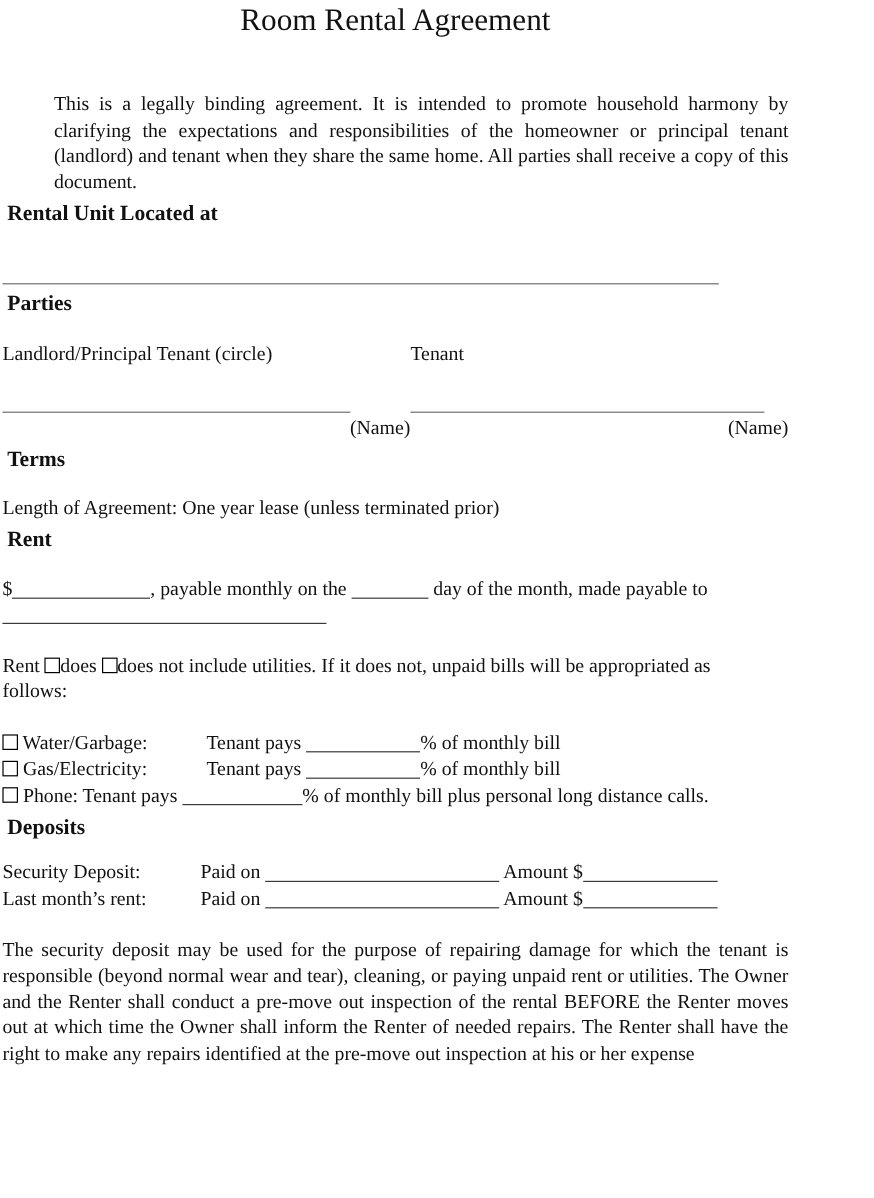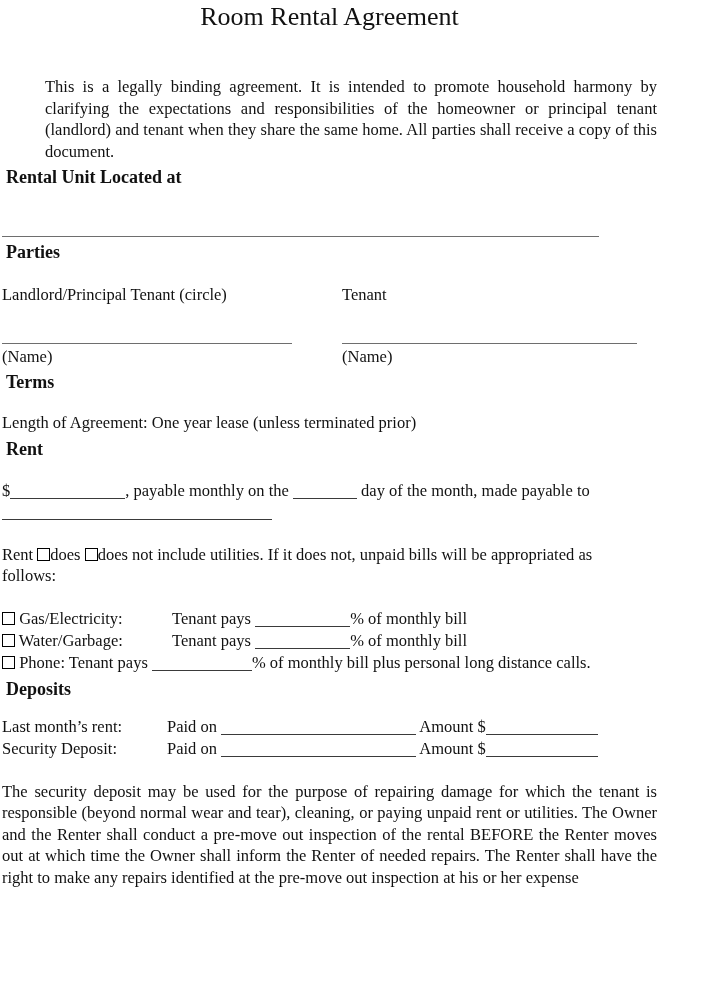--- a/index.html
+++ b/index.html
@@ -30,21 +30,21 @@
   }
   p { margin: 0; font-size: 16.5px; line-height: 21.5px; }
   .justify { text-align: justify; }
   .mt-intro   { margin-top: 44px; margin-left: 43px; }
   .mt-rental  { margin-top: 23px; }
   .mt-addrline{ margin-top: 47px; }
   .mt-addrlbl { margin-top: 3px;  }
   .mt-parties { margin-top: 36px; }
   .mt-plabels { margin-top: 20px; }
   .mt-nlines  { margin-top: 37px; }
-  .mt-ncaps   { margin-top: 2px;  }
+  .mt-ncaps   { margin-top: 2px; text-align: right;  }
   .mt-terms   { margin-top: 24px; }
   .mt-length  { margin-top: 18px; }
   .mt-rent    { margin-top: 23px; }
   .mt-rentp   { margin-top: 19px; }
   .mt-utilsent{ margin-top: 21px; }
   .mt-utilrows{ margin-top: 21px; }
   .mt-deposits{ margin-top: 22px; }
   .mt-deprows { margin-top: 15px; }
   .mt-secpara { margin-top: 21px; }
 
@@ -111,27 +111,27 @@
 
   <p class="mt-length">Length of Agreement: One year lease (unless terminated prior)</p>
 
   <h2 class="sec-heading mt-rent">Rent</h2>
 
   <p class="mt-rentp"><span>$</span><span class="blank" style="width:115px;"></span><span>, payable monthly on the</span> <span class="blank" style="width:64px;"></span> <span>day of the month, made payable to</span><br><span class="blank" style="width:270px;"></span></p>
 
   <p class="mt-utilsent"><span>Rent</span> <span class="checkbox"></span><span>does</span> <span class="checkbox"></span><span>does not</span> <span>include utilities. If it does not, unpaid bills will be appropriated as</span><br><span>follows:</span></p>
 
   <div class="mt-utilrows">
+    <p class="util-row"><span class="util-label"><span class="checkbox"></span> <span>Water/Garbage:</span></span><span>Tenant pays</span> <span class="blank" style="width:95px;"></span><span>% of monthly bill</span></p>
     <p class="util-row"><span class="util-label"><span class="checkbox"></span> <span>Gas/Electricity:</span></span><span>Tenant pays</span> <span class="blank" style="width:95px;"></span><span>% of monthly bill</span></p>
-    <p class="util-row"><span class="util-label"><span class="checkbox"></span> <span>Water/Garbage:</span></span><span>Tenant pays</span> <span class="blank" style="width:95px;"></span><span>% of monthly bill</span></p>
     <p class="util-row"><span class="checkbox"></span> <span>Phone: Tenant pays</span> <span class="blank" style="width:100px;"></span><span>% of monthly bill plus personal long distance calls.</span></p>
   </div>
 
   <h2 class="sec-heading mt-deposits">Deposits</h2>
 
   <div class="mt-deprows">
+    <p class="dep-row"><span class="dep-label">Security Deposit:</span><span>Paid on</span> <span class="blank" style="width:195px;"></span> <span>Amount $</span><span class="blank" style="width:112px;"></span></p>
     <p class="dep-row"><span class="dep-label">Last month’s rent:</span><span>Paid on</span> <span class="blank" style="width:195px;"></span> <span>Amount $</span><span class="blank" style="width:112px;"></span></p>
-    <p class="dep-row"><span class="dep-label">Security Deposit:</span><span>Paid on</span> <span class="blank" style="width:195px;"></span> <span>Amount $</span><span class="blank" style="width:112px;"></span></p>
   </div>
 
   <p class="justify mt-secpara">The security deposit may be used for the purpose of repairing damage for which the tenant is responsible (beyond normal wear and tear), cleaning, or paying unpaid rent or utilities. The Owner and the Renter shall conduct a pre-move out inspection of the rental BEFORE the Renter moves out at which time the Owner shall inform the Renter of needed repairs. The Renter shall have the right to make any repairs identified at the pre-move out inspection at his or her expense</p>
 
 </div>
 
 </body></html>

